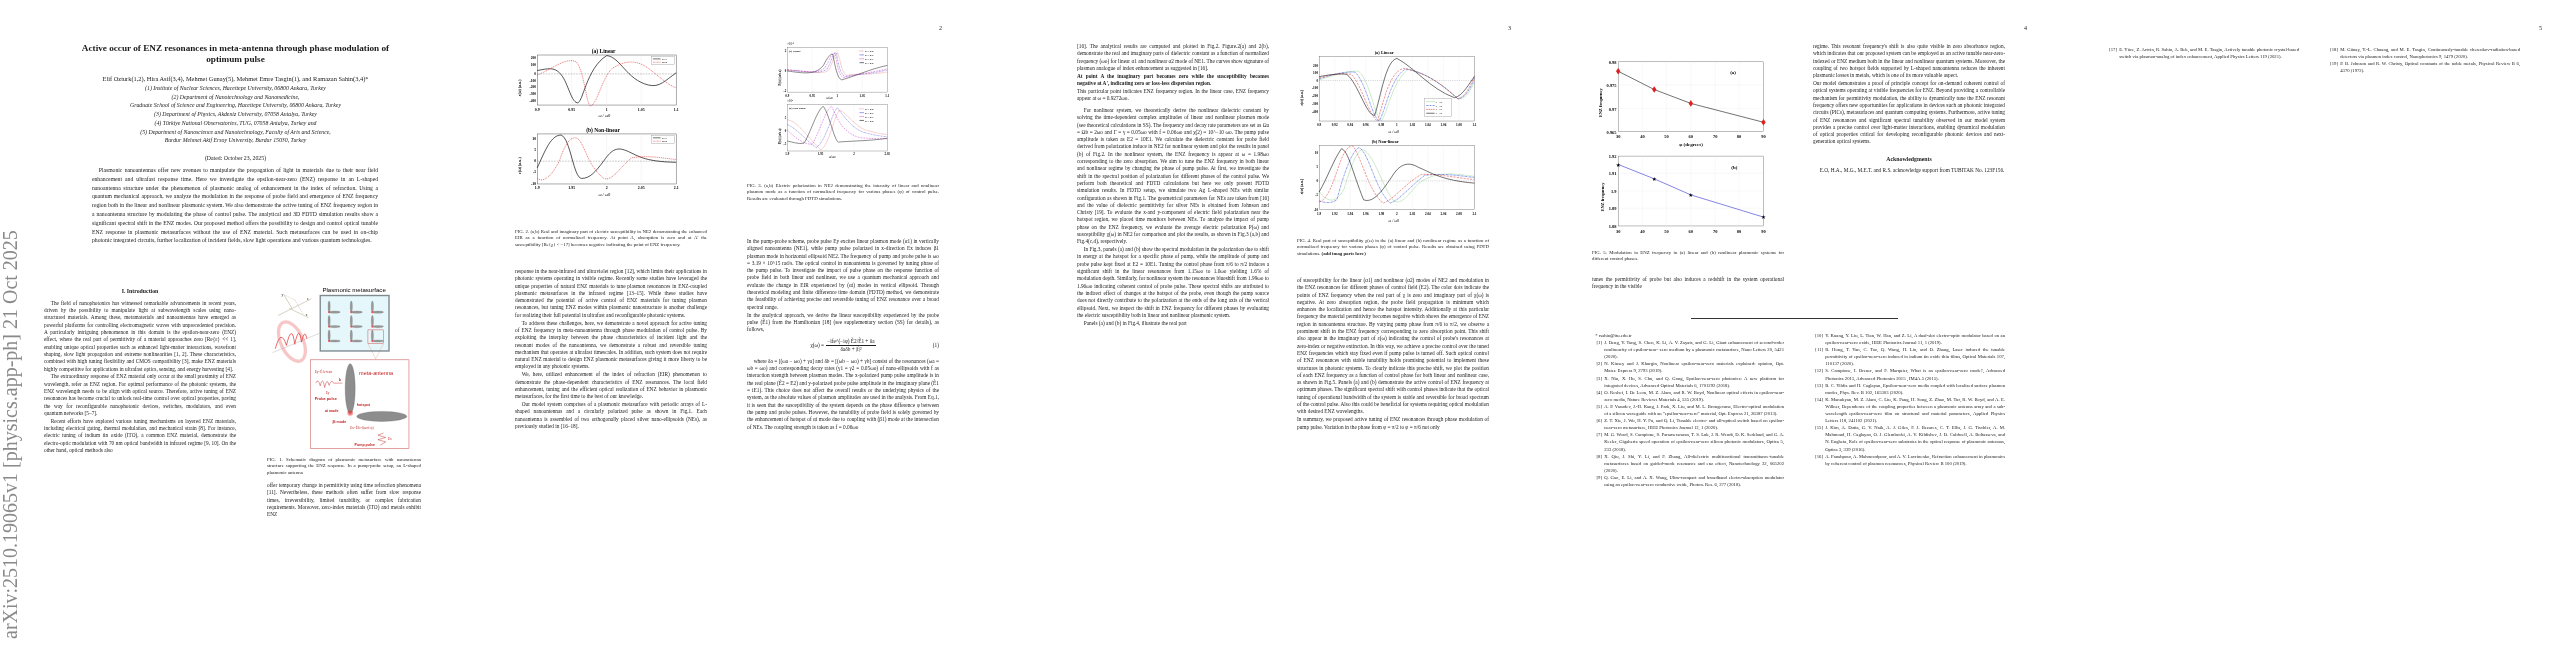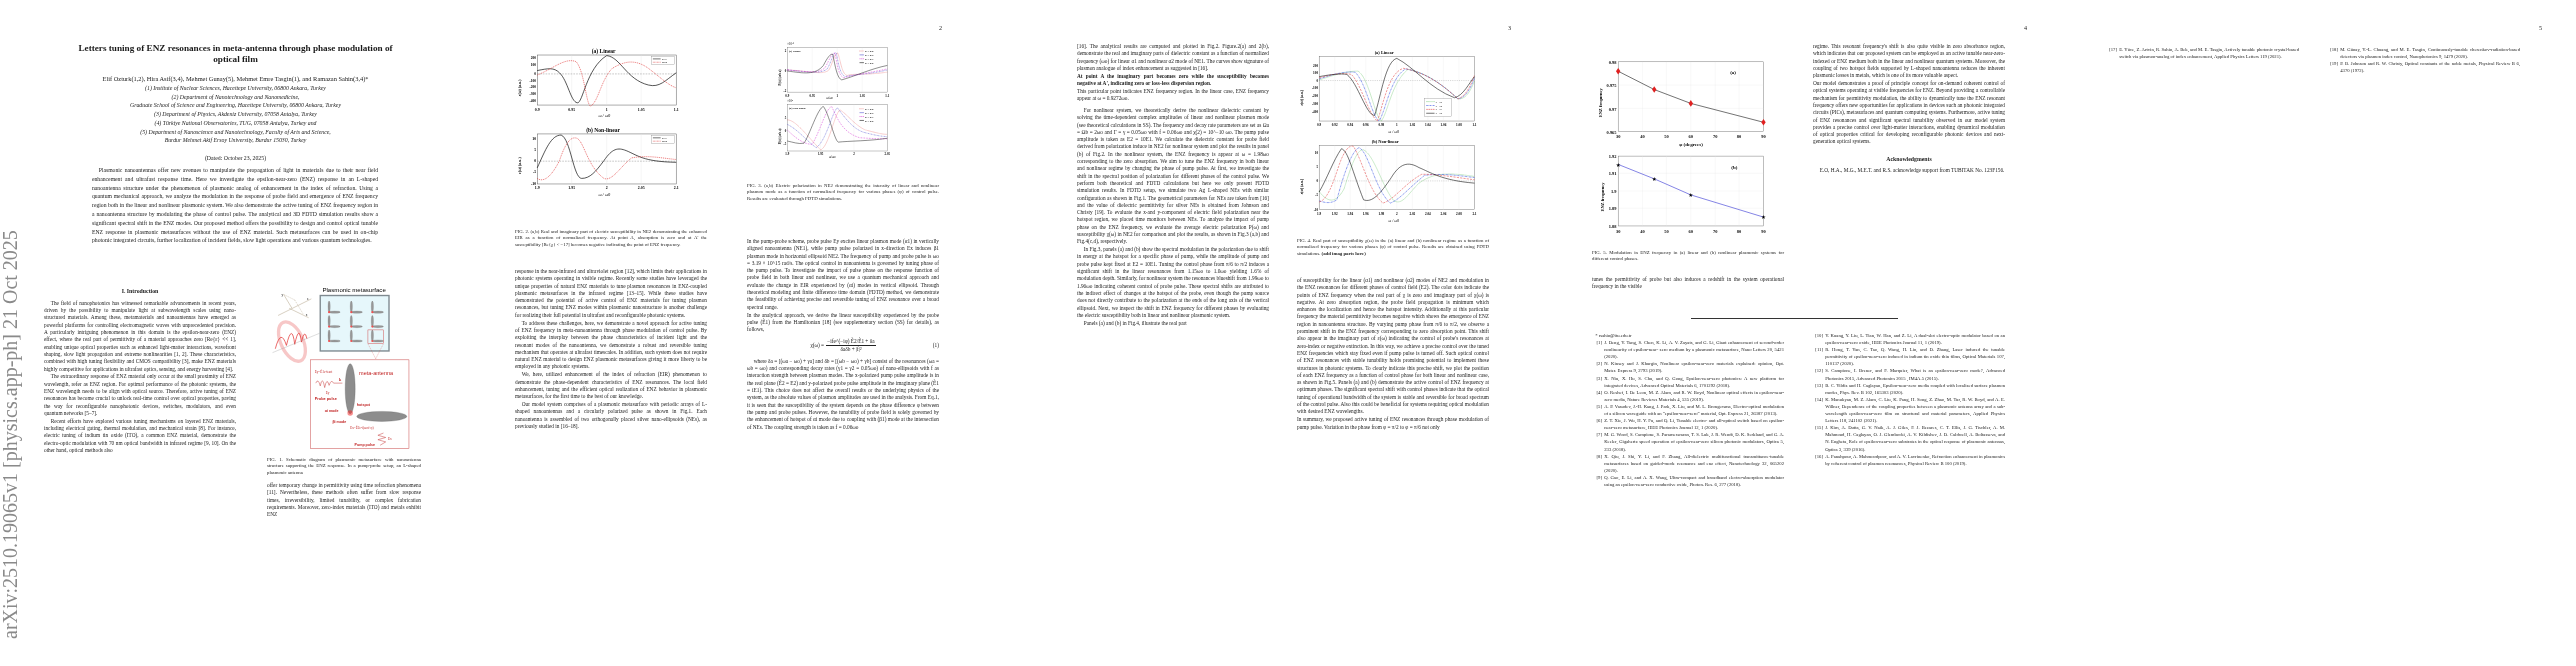--- a/index.html
+++ b/index.html
@@ -30,22 +30,22 @@
   b { font-weight: bold; }
 </style>
 </head>
 <body>
 
 <div class="page" style="left:0;">
   <div class="arxiv">
       <span>arXiv:2510.19065v1  [physics.app-ph]  21 Oct 2025</span>
     </div>
   <div class="title">
-    <div>Letters tuning of ENZ resonances in meta-antenna through phase modulation of</div>
-    <div>optical film</div>
+    <div>Active occur of ENZ resonances in meta-antenna through phase modulation of</div>
+    <div>optimum pulse</div>
   </div>
   <div class="authors">Elif Ozturk(1,2), Hira Asif(3,4), Mehmet Gunay(5), Mehmet Emre Tasgin(1), and Ramazan Sahin(3,4)*</div>
   <div class="affils">
     <div>(1) Institute of Nuclear Sciences, Hacettepe University, 06800 Ankara, Turkey</div>
     <div>(2) Department of Nanotechnology and Nanomedicine,</div>
     <div>Graduate School of Science and Engineering, Hacettepe University, 06800 Ankara, Turkey</div>
     <div>(3) Department of Physics, Akdeniz University, 07058 Antalya, Turkey</div>
     <div>(4) Türkiye National Observatories, TUG, 07058 Antalya, Turkey and</div>
     <div>(5) Department of Nanoscience and Nanotechnology, Faculty of Arts and Science,</div>
     <div>Burdur Mehmet Akif Ersoy University, Burdur 15030, Turkey</div>

